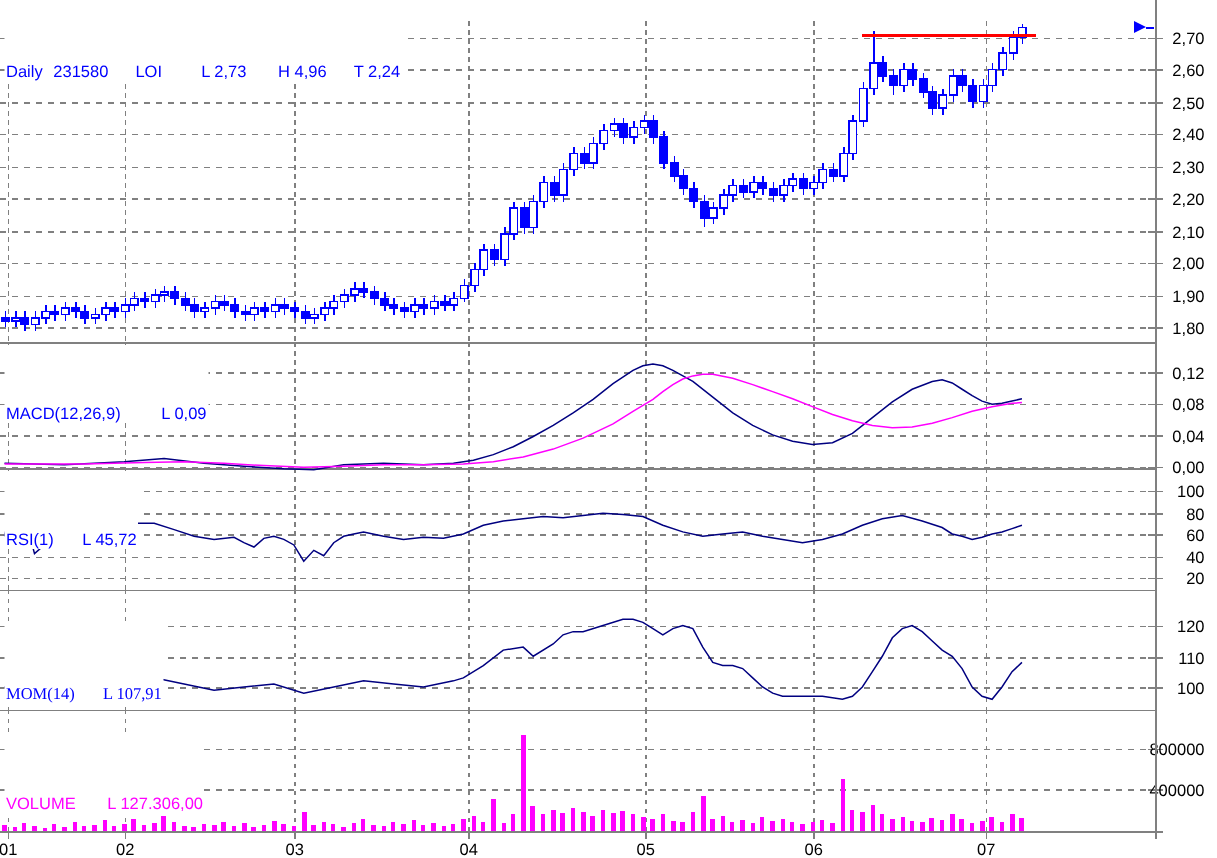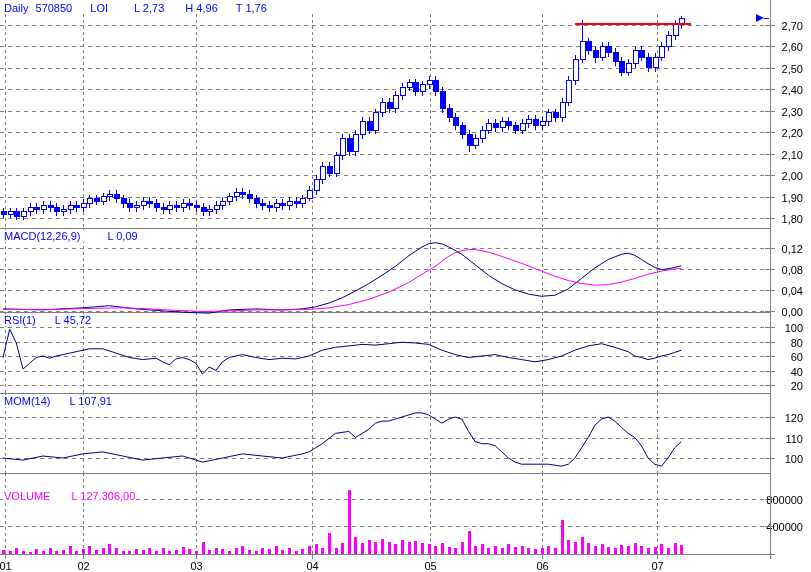--- a/index.html
+++ b/index.html
@@ -2,21 +2,21 @@
 <html><head>
 <meta charset="utf-8">
 <style>
   html,body{margin:0;padding:0;background:#fff;}
   .window{position:relative;width:811px;height:572px;background:#ffffff;
           font-family:"Liberation Sans",sans-serif;overflow:hidden;}
   svg#chart{position:absolute;left:0;top:0;}
   .hdr{position:absolute;left:3px;font-size:11px;line-height:12px;
        white-space:nowrap;background:#ffffff;padding:0 1px;z-index:5;}
   .blue{color:#0000ff;} .magenta{color:#ff00ff;}
-  .hdr span{display:inline-block;}
+  .hdr span{display:inline-block;margin-top:40px;}
 </style>
 </head>
 <body>
 
 <div class="window">
 
   <svg id="chart" width="811" height="572">
       <g shape-rendering="crispEdges">
         <line x1="0" y1="218.5" x2="770" y2="218.5" stroke="#808080" stroke-width="1" stroke-dasharray="4,4"></line>
         <line x1="765" y1="218.5" x2="775" y2="218.5" stroke="#808080" stroke-width="1"></line>
@@ -475,38 +475,38 @@
         <text x="430.5" y="570" text-anchor="middle" fill="#000000" font-size="11" font-family="&quot;Liberation Sans&quot;,sans-serif">05</text>
         <line x1="542.5" y1="554" x2="542.5" y2="559" stroke="#808080" stroke-width="1"></line>
         <text x="542.5" y="570" text-anchor="middle" fill="#000000" font-size="11" font-family="&quot;Liberation Sans&quot;,sans-serif">06</text>
         <line x1="657.5" y1="554" x2="657.5" y2="559" stroke="#808080" stroke-width="1"></line>
         <text x="657.5" y="570" text-anchor="middle" fill="#000000" font-size="11" font-family="&quot;Liberation Sans&quot;,sans-serif">07</text>
       </g>
     </svg>
 
   <div class="hdr blue" style="top:2px;">
     <span style="margin-right:4px;">Daily</span>
-    <span style="margin-right:15px;">570850</span>
+    <span style="margin-right:15px;">231580</span>
     <span style="margin-right:23px;">LOI</span>
     <span style="margin-right:18px;">L 2,73</span>
     <span style="margin-right:15px;">H 4,96</span>
-    <span>T 1,76</span>
+    <span>T 2,24</span>
   </div>
 
   <div class="hdr blue" style="top:230px;">
     <span style="margin-right:24px;">MACD(12,26,9)</span>
     <span>L 0,09</span>
   </div>
 
   <div class="hdr blue" style="top:314px;">
     <span style="margin-right:16px;">RSI(1)</span>
     <span>L 45,72</span>
   </div>
 
-  <div class="hdr blue" style="top:395px;">
+  <div class="hdr blue" style="top:417px;font-family:Liberation Serif, serif;">
     <span style="margin-right:16px;">MOM(14)</span>
     <span>L 107,91</span>
   </div>
 
   <div class="hdr magenta" style="top:490px;">
     <span style="margin-right:18px;">VOLUME</span>
     <span>L 127.306,00</span>
   </div>
 
 </div>

